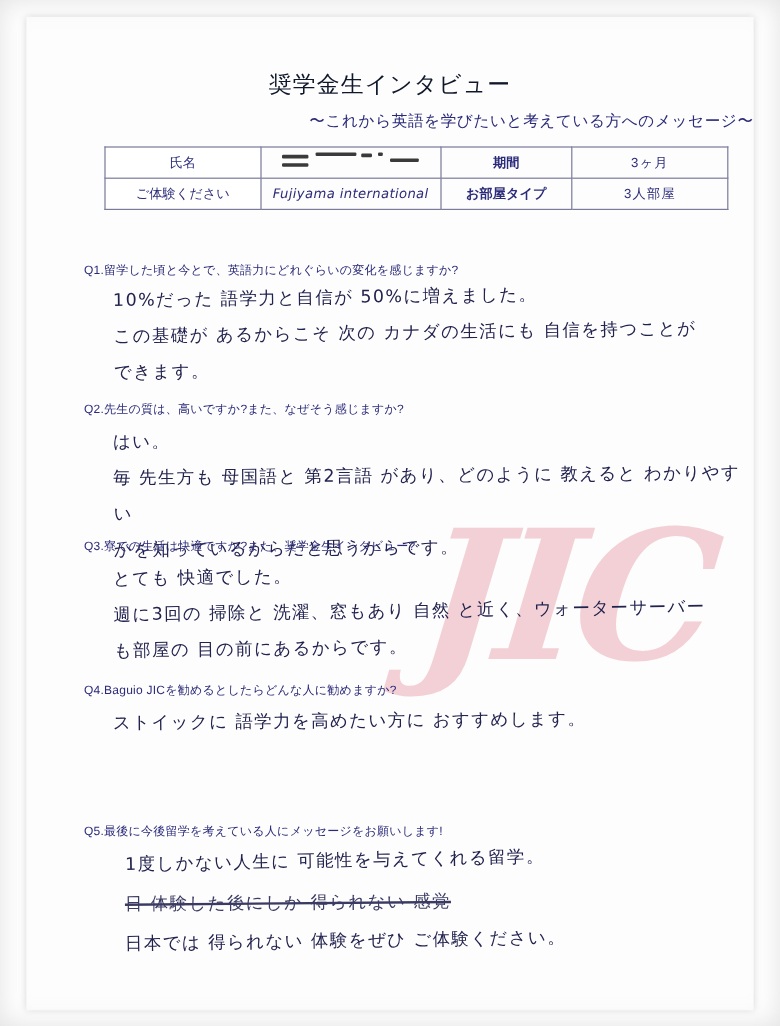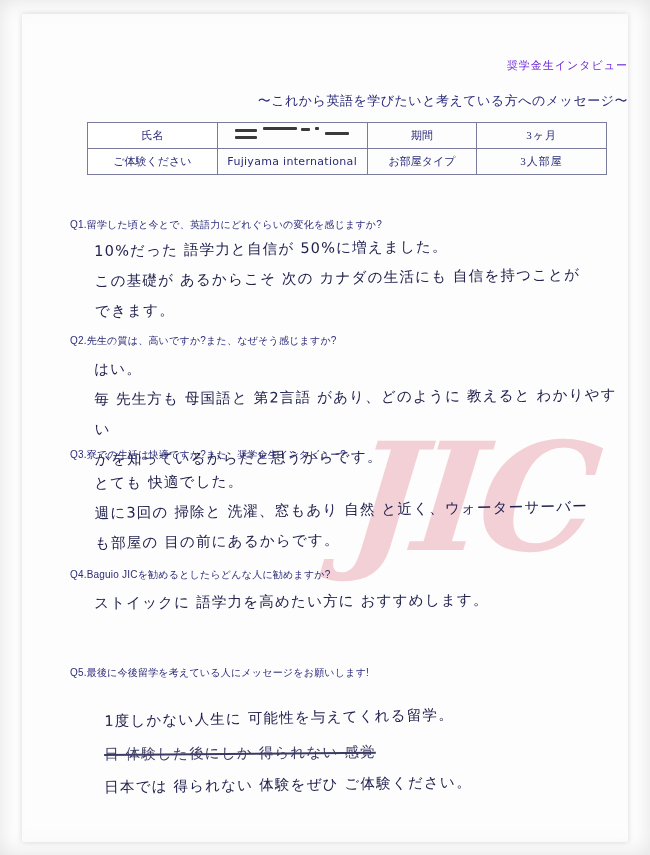--- a/index.html
+++ b/index.html
@@ -55,23 +55,23 @@
     transform: skewX(-6deg);
   }
   .content {
     position: relative;
     z-index: 5;
   }
   .title {
     position: absolute;
     left: 0; right: 0;
     top: 44px;
-    text-align: right;
-    font-size: 11px;
-    color: #6d28d9;
+    text-align: center;
+    font-size: 19px;
+    color: #0f172a;
     letter-spacing: 1px;
   }
   .subtitle {
     position: absolute;
     left: 0; right: 0;
     top: 78px;
     text-align: right;
     font-size: 13px;
     color: #2b2b7a;
     letter-spacing: 0.5px;
@@ -91,33 +91,34 @@
     border: 1px solid #7a7a9c;
     height: 25px;
     font-size: 11px;
     color: #2b2b7a;
     padding: 0 4px;
     text-align: center;
     vertical-align: middle;
   }
   td.lbl { width: 120px; background: #fff; }
   td.val { width: 140px; }
-  td.lbl2 { width: 100px; }
+  td.lbl2 { width: 100px; font-weight: bold; }
   td.val2 { width: 120px; }
   .hand {
-    font-family: Liberation Serif, serif;
+    font-family: Liberation Sans, sans-serif;
     color: #1c1c52;
     font-size: 15px;
     letter-spacing: 1px;
   }
   .hand-sm {
     font-family: "DejaVu Sans", sans-serif;
     color: #1c1c52;
     font-size: 11px;
     letter-spacing: 0.3px;
+    font-style: italic;
   }
   .redacted {
     display: inline-block;
     width: 118px;
     height: 17px;
     position: relative;
   }
   .redacted i {
     position: absolute;
     background: #3a3a3a;
@@ -205,20 +206,20 @@
 かを知っているからだと思うからです。</div>
 
       <div class="q" style="top:434px;">Q3.寮での生活は快適ですか?また、奨学金生インタビュー?</div>
       <div class="ans tilt1" style="left:72px; top:454px; width:530px;">とても 快適でした。
 週に3回の 掃除と 洗濯、窓もあり 自然 と近く、ウォーターサーバー
 も部屋の 目の前にあるからです。</div>
 
       <div class="q" style="top:554px;">Q4.Baguio JICを勧めるとしたらどんな人に勧めますか?</div>
       <div class="ans tilt2" style="left:72px; top:574px; width:520px;">ストイックに 語学力を高めたい方に おすすめします。</div>
 
-      <div class="q" style="top:652px;">Q5.最後に今後留学を考えている人にメッセージをお願いします!</div>
+      <div class="q" style="top:672px;">Q5.最後に今後留学を考えている人にメッセージをお願いします!</div>
       <div class="ans tilt3" style="left:82px; top:692px; width:520px;">1度しかない人生に 可能性を与えてくれる留学。</div>
       <div class="ans strike tilt2" style="left:82px; top:725px; width:520px;">日 体験した後にしか 得られない 感覚</div>
       <div class="ans tilt1" style="left:82px; top:758px; width:520px;">日本では 得られない 体験をぜひ ご体験ください。</div>
 
     </div>
   </div>
 </div>
 
 </body></html>

